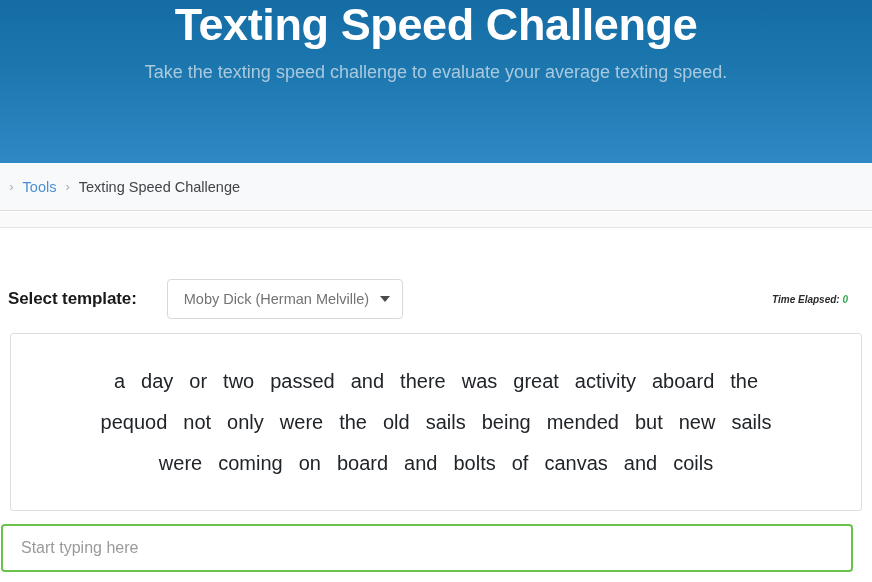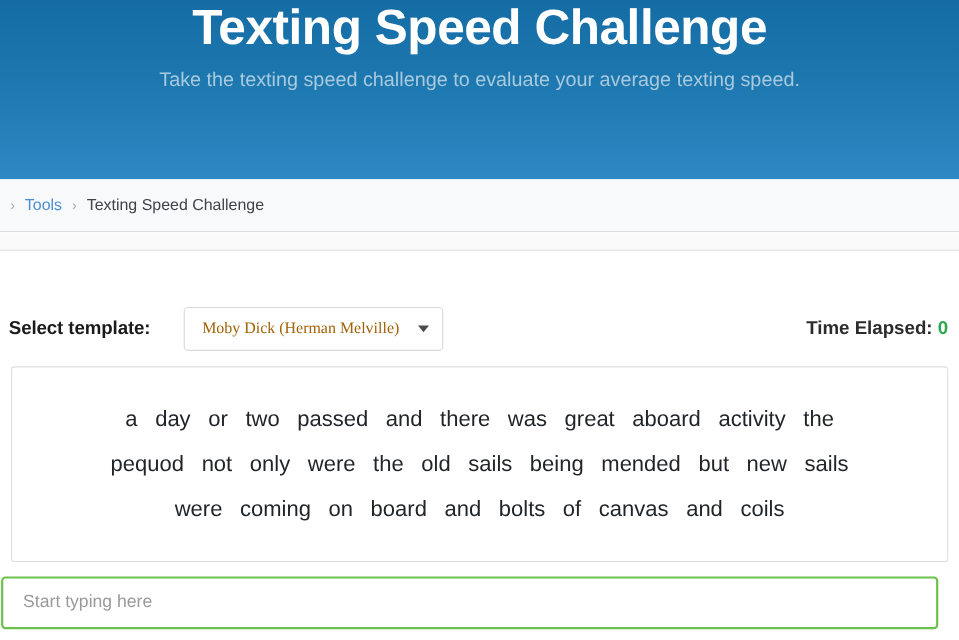--- a/index.html
+++ b/index.html
@@ -143,43 +143,43 @@
     border-radius: 4px;
     background: #ffffff;
     display: flex;
     align-items: center;
     justify-content: space-between;
     padding: 0 12px 0 16px;
   }
 
   .template-select-value {
     font-size: 14.5px;
-    color: #a16207;
+    color: #737373;
     white-space: nowrap;
     overflow: hidden;
     text-overflow: ellipsis;
-    font-family: Liberation Serif, serif;
   }
 
   .caret {
     width: 0; height: 0;
     border-left: 5px solid transparent;
     border-right: 5px solid transparent;
     border-top: 6px solid #4a4a4a;
     flex: none;
     margin-left: 8px;
   }
 
   .timer {
     margin-left: auto;
-    margin-right: 10px;
-    font-size: 17px;
+    margin-right: 24px;
+    font-size: 10px;
     font-weight: bold;
     color: #2b2b2b;
     white-space: nowrap;
+    font-style: italic;
   }
 
   .timer-value {
     color: #2fa84f;
     font-weight: bold;
   }
 
   
   .text-panel {
     position: absolute;
@@ -276,22 +276,22 @@
         <div class="text-line">
             <span class="word">a</span>
             <span class="word">day</span>
             <span class="word">or</span>
             <span class="word">two</span>
             <span class="word">passed</span>
             <span class="word">and</span>
             <span class="word">there</span>
             <span class="word">was</span>
             <span class="word">great</span>
+            <span class="word">activity</span>
             <span class="word">aboard</span>
-            <span class="word">activity</span>
             <span class="word">the</span>
           </div>
         <div class="text-line">
             <span class="word">pequod</span>
             <span class="word">not</span>
             <span class="word">only</span>
             <span class="word">were</span>
             <span class="word">the</span>
             <span class="word">old</span>
             <span class="word">sails</span>

